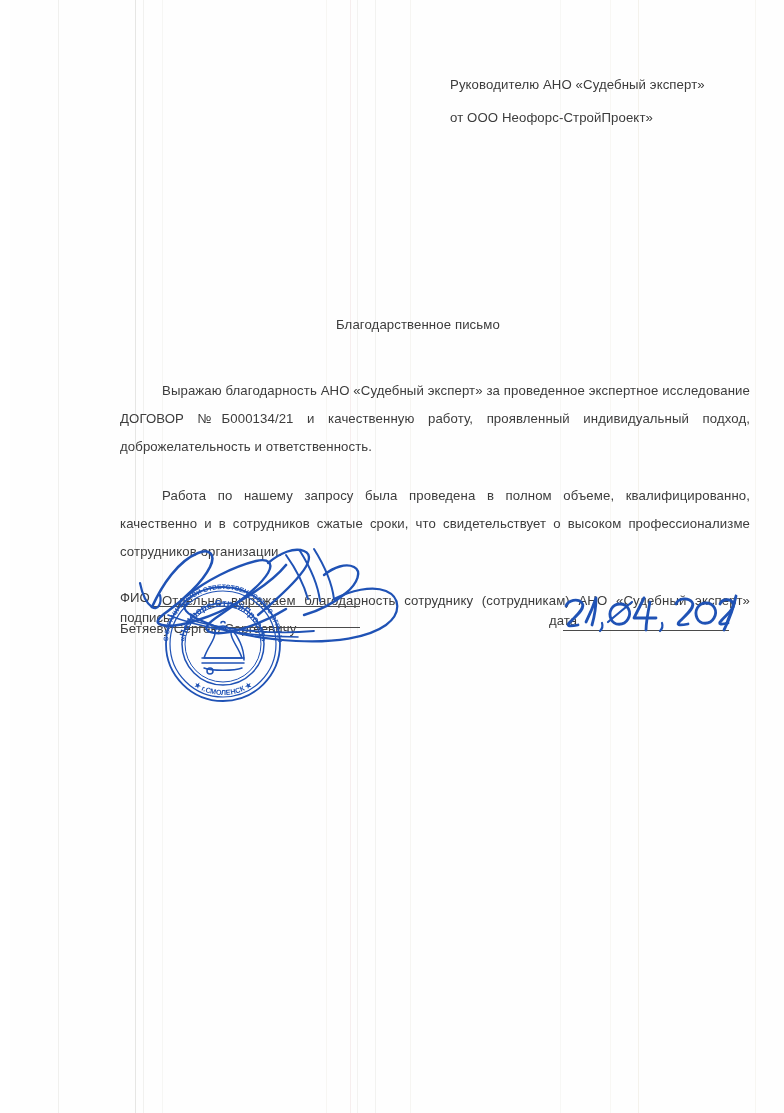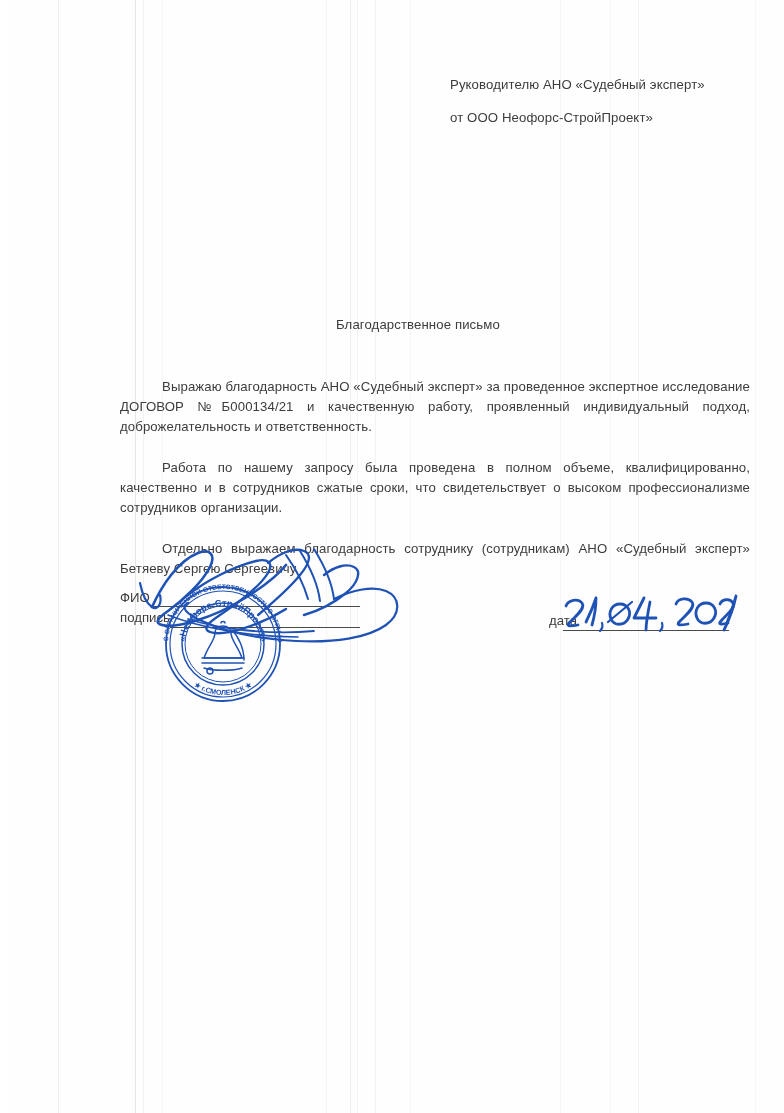--- a/index.html
+++ b/index.html
@@ -68,21 +68,21 @@
     top: 377px;
     width: 630px;
     text-align: justify;
   }
   .body-par {
     margin: 0 0 21px 0;
     text-indent: 42px;
     text-align: justify;
     text-align-last: left;
     font-size: 13.2px;
-    line-height: 20px;
+    line-height: 28px;
     color: #3c3c3c;
   }
   .body-par:last-child { margin-bottom: 0; }
 
   
   .sig-area {
     position: absolute;
     left: 0; top: 0;
     width: 784px; height: 1113px;
     z-index: 3;

